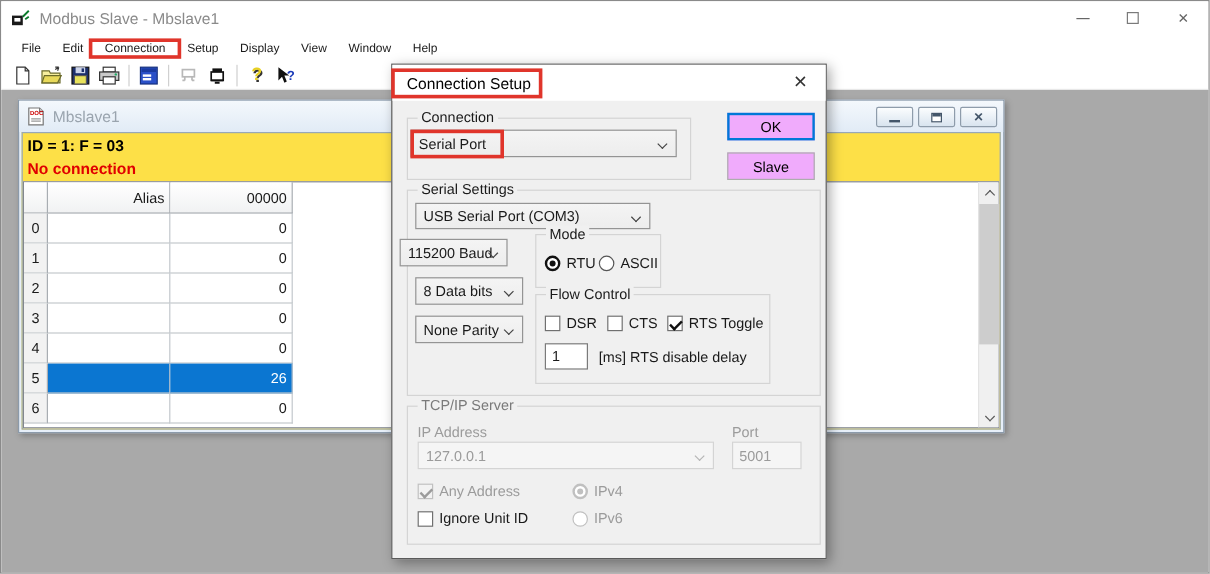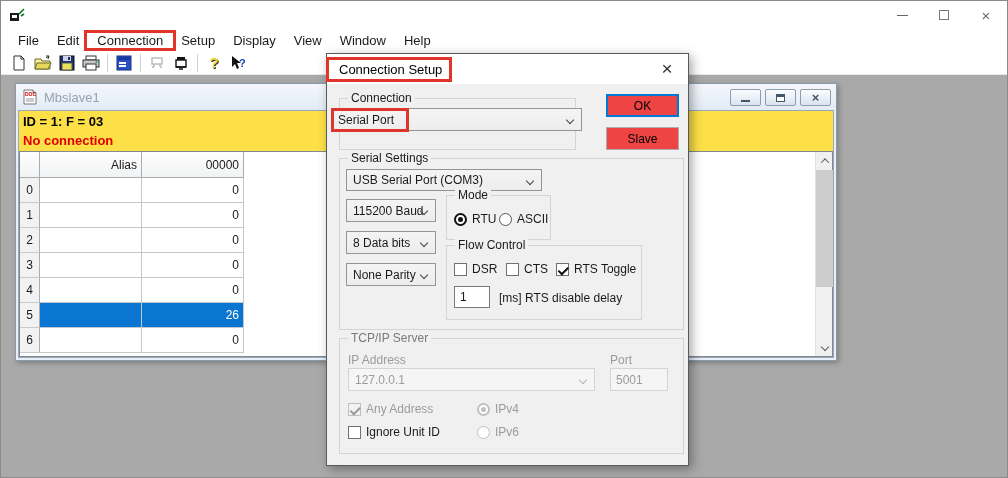--- a/index.html
+++ b/index.html
@@ -12,21 +12,21 @@
   .app-icon { margin-left:8px; width:16px; height:16px; }
   .title-text { margin-left:8px; font-size:13px; color:#8a8a8a; }
   .win-controls { position:absolute; right:0; top:0; height:28px; display:flex; }
   .win-btn { width:42px; height:28px; display:flex; align-items:center; justify-content:center; }
   .glyph-min { width:11px; height:0; border-top:1px solid #666; }
   .glyph-max { width:10px; height:10px; border:1px solid #7a7a7a; }
   .glyph-close { font-size:15px; color:#666; line-height:1; }
 
   
   .menubar { position:absolute; left:0; top:28px; width:100%; height:22px; background:#fff; display:flex; align-items:center; padding-left:8px; }
-  .menu-item { position:relative; padding:2px 9px; font-size:13px; color:#1a1a1a; }
+  .menu-item { position:relative; padding:2px 9px; font-size:10px; color:#1a1a1a; }
 
   
   .toolbar { position:absolute; left:0; top:50px; width:100%; height:24px; background:#fff; display:flex; align-items:center; padding-left:6px; border-bottom:1px solid #e8e8e8; }
   .tool-btn { width:24px; height:22px; display:flex; align-items:center; justify-content:center; }
   .tool-sep { width:1px; height:18px; background:#d0d0d0; margin:0 4px; }
 
   
   .mdi { position:absolute; left:0; top:74px; width:100%; height:404px; background:#a9a9a9; }
 
   
@@ -72,21 +72,21 @@
 
   .grp { position:absolute; border:1px solid #d4d4d4; }
   .grp-label { position:absolute; top:-8px; left:8px; background:#f0f0f0; padding:0 3px; font-size:12px; }
   .grp-label.dim { color:#7a7a7a; }
 
   .combo { position:absolute; border:1px solid #949494; background:linear-gradient(#f4f4f4,#ededed); display:flex; align-items:center; padding-left:6px; font-size:12px; color:#1a1a1a; }
   .combo .chevron { position:absolute; right:8px; top:8px; width:6px; height:6px; border-right:1.4px solid #444; border-bottom:1.4px solid #444; transform:rotate(45deg); }
   .combo.disabled { border-color:#d4d4d4; background:#f5f5f5; color:#9b9b9b; }
   .combo.disabled .chevron { border-color:#b5b5b5; }
 
-  .btn { position:absolute; width:73px; height:23px; background:#ef4444; border:1px solid #adadad; display:flex; align-items:center; justify-content:center; font-size:12px; color:#000; }
+  .btn { position:absolute; width:73px; height:23px; background:#f0abfc; border:1px solid #adadad; display:flex; align-items:center; justify-content:center; font-size:12px; color:#000; }
   .btn.default { border:2px solid #0078d7; }
 
   .cb { display:inline-flex; align-items:center; gap:5px; position:absolute; font-size:12px; }
   .cb .box { width:13px; height:13px; border:1px solid #707070; background:#fff; position:relative; }
   .cb.checked .box::after { content:""; position:absolute; left:2px; top:5px; width:8px; height:4px; border-left:2px solid #111; border-bottom:2px solid #111; transform:rotate(-45deg) translate(1px,-2px); }
   .cb.disabled { color:#9b9b9b; }
   .cb.disabled .box { border-color:#c0c0c0; background:#f2f2f2; }
   .cb.disabled.checked .box::after { border-color:#9b9b9b; }
 
   .radio { display:inline-flex; align-items:center; gap:5px; position:absolute; font-size:12px; }
@@ -110,20 +110,21 @@
 <body>
 
 <div class="app">
 
   <div class="titlebar">
     <svg class="app-icon" viewBox="0 0 16 16">
       <rect x="1" y="6" width="9" height="8" fill="#1a1a1a"></rect>
       <rect x="3" y="8" width="5" height="3" fill="#fff"></rect>
       <path d="M10 7 L15 2 M12 9 L15 7" stroke="#0a7a2a" stroke-width="1.6" fill="none"></path>
     </svg>
+    <span class="title-text">Modbus Slave - Mbslave1</span>
     <div class="win-controls">
       <div class="win-btn">
           <div class="glyph-min"></div>
         </div>
       <div class="win-btn">
           <div class="glyph-max"></div>
         </div>
       <div class="win-btn">
           <span class="glyph-close">×</span>
         </div>
@@ -301,39 +302,39 @@
           <div class="ann" style="left:-9px; top:-3px; right:-6px; bottom:-3px;"></div>
         </span>
         <div class="dlg-close">
             <span>×</span>
           </div>
       </div>
 
       <div class="grp" style="left:12px; top:44px; width:237px; height:52px;">
         <span class="grp-label">Connection</span>
       </div>
-      <div class="combo" style="left:4px; top:54px; width:251px; height:23px;">
+      <div class="combo" style="left:15px; top:54px; width:222px; height:23px;">
         <span style="position:relative;">
           <span>Serial Port</span>
           <div class="ann" style="left:-7px; top:-5px; width:78px; height:24px;"></div>
         </span>
         <div class="chevron"></div>
       </div>
 
       <div class="btn default" style="left:279px; top:40px;">OK</div>
       <div class="btn" style="left:279px; top:73px;">Slave</div>
 
       <div class="grp" style="left:12px; top:104px; width:345px; height:172px;">
         <span class="grp-label">Serial Settings</span>
       </div>
       <div class="combo" style="left:19px; top:115px; width:196px; height:22px;">
         <span>USB Serial Port (COM3)</span>
         <div class="chevron"></div>
       </div>
-      <div class="combo" style="left:19px; top:145px; width:90px; height:23px;">
+      <div class="combo" style="left:6px; top:145px; width:90px; height:23px;">
         <span>115200 Baud</span>
         <div class="chevron"></div>
       </div>
       <div class="combo" style="left:19px; top:177px; width:90px; height:23px;">
         <span>8 Data bits</span>
         <div class="chevron"></div>
       </div>
       <div class="combo" style="left:19px; top:209px; width:90px; height:23px;">
         <span>None Parity</span>
         <div class="chevron"></div>

